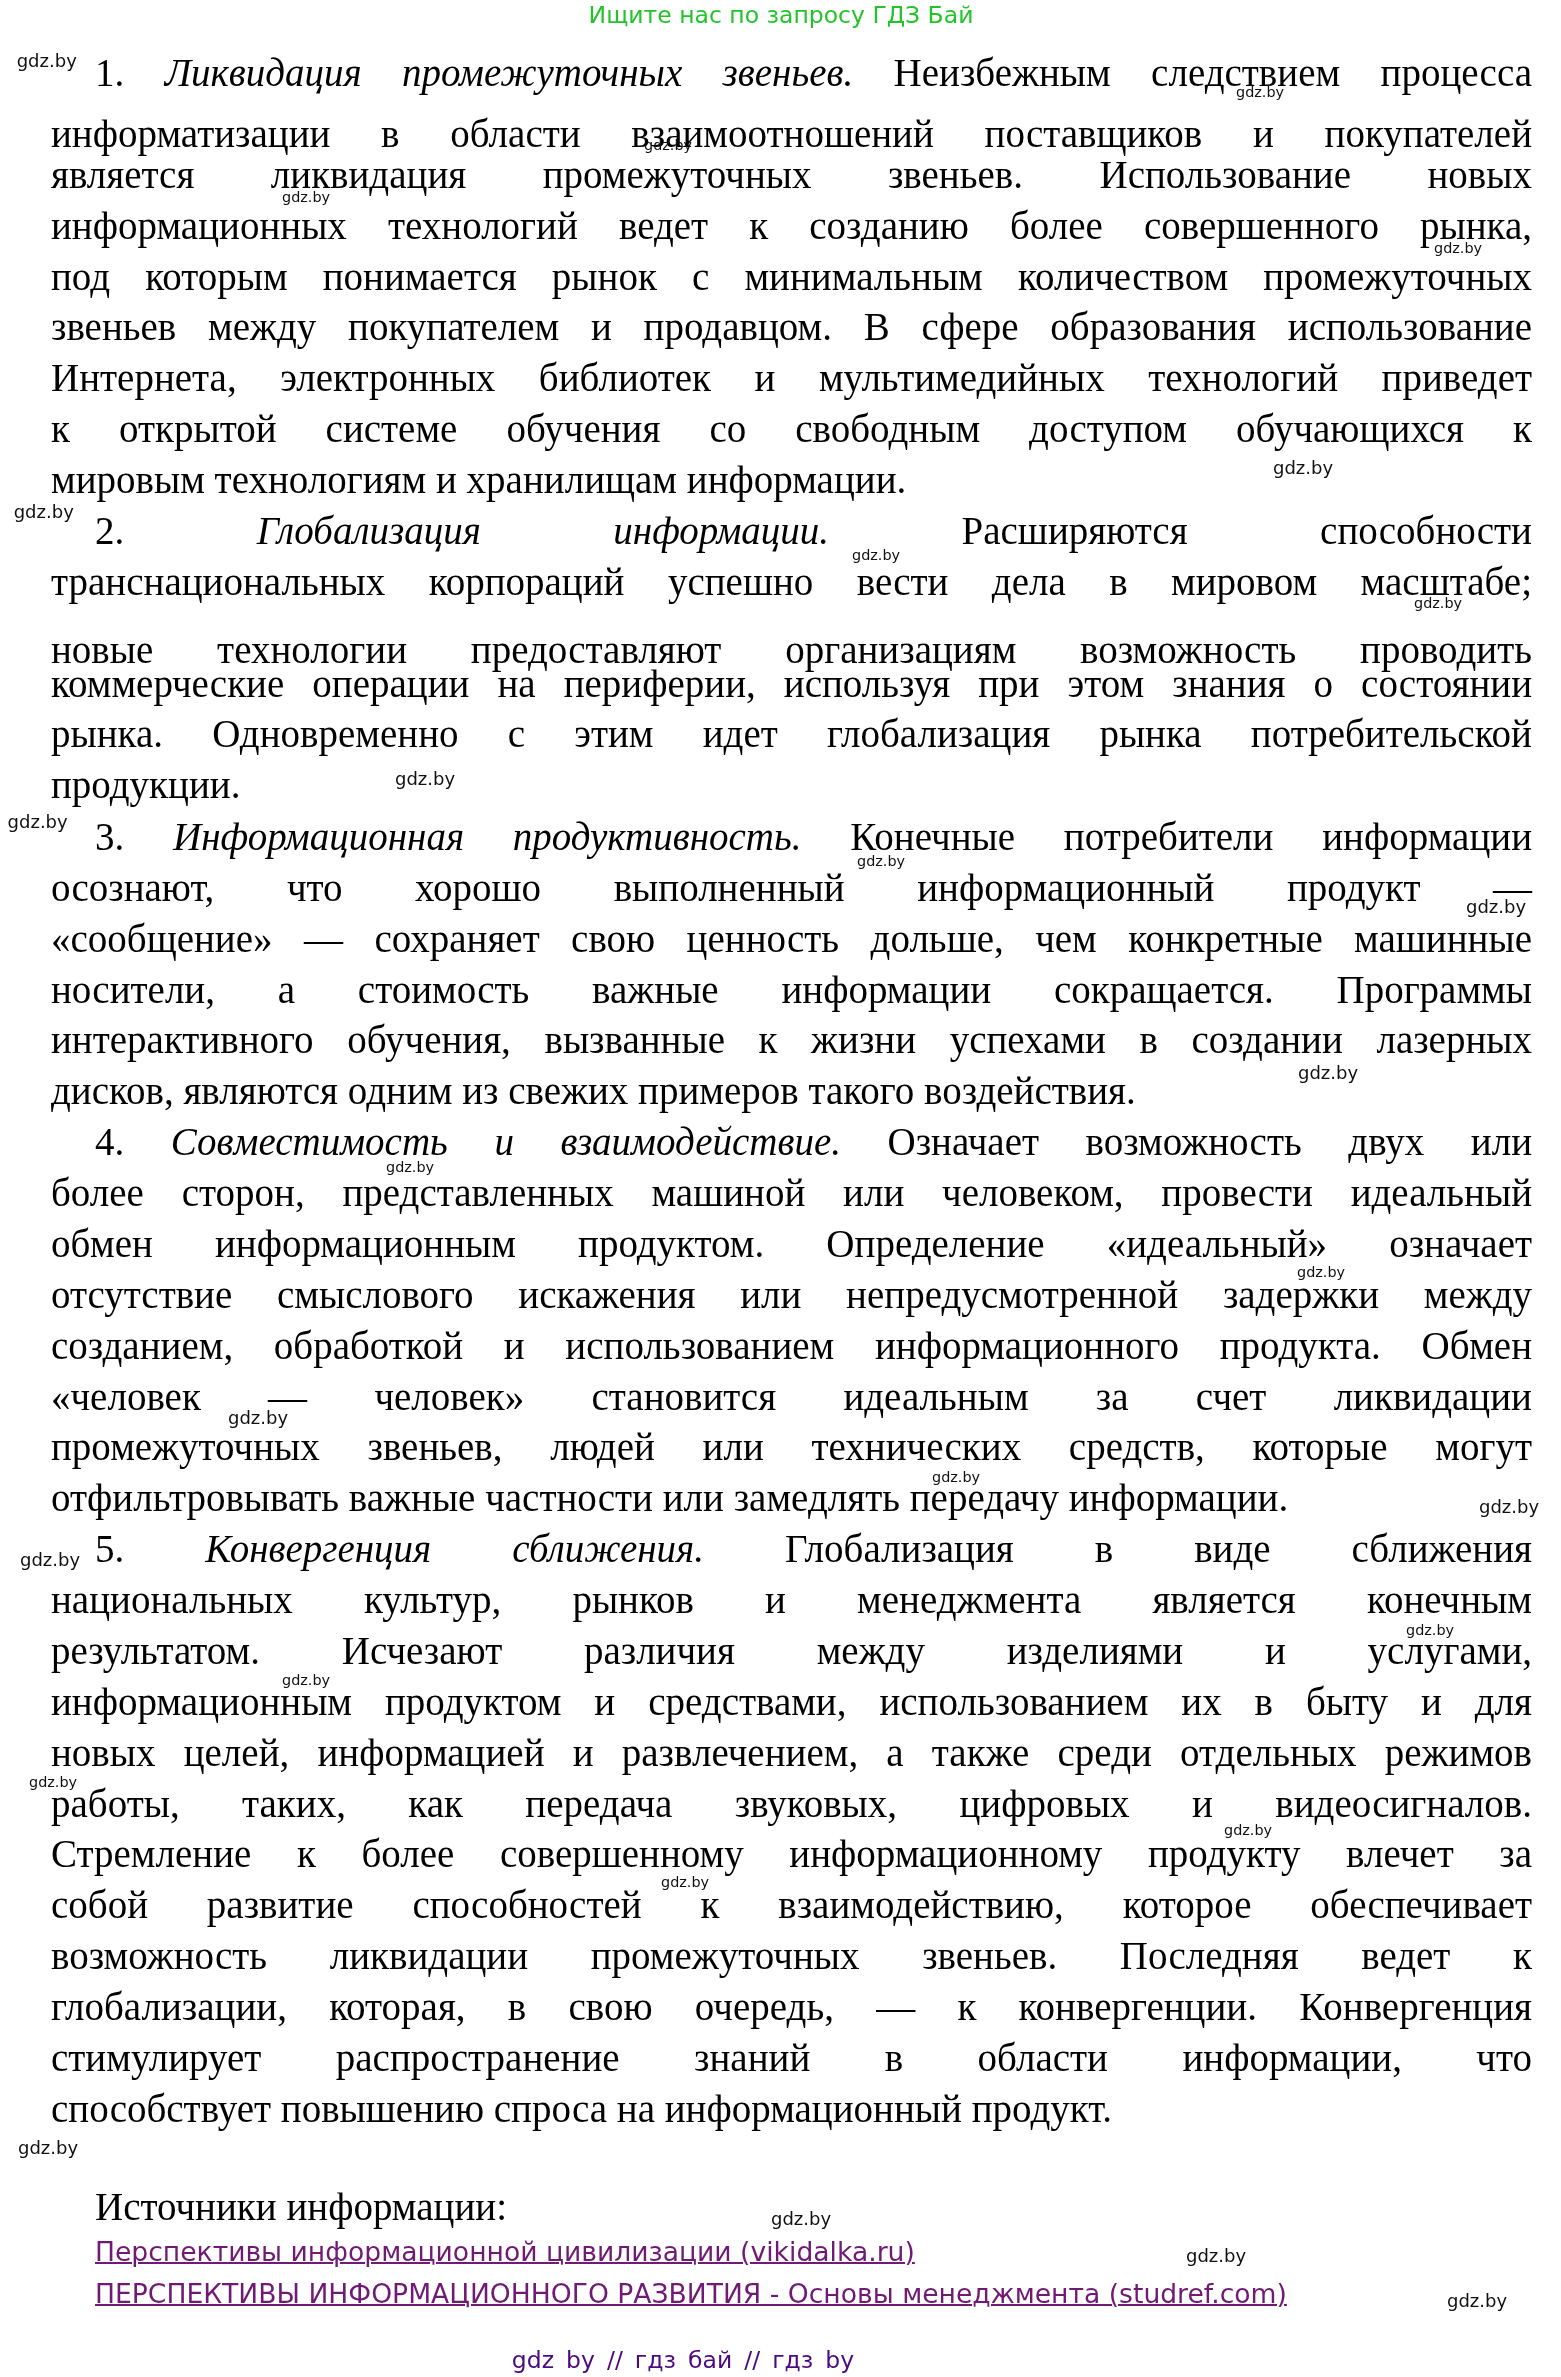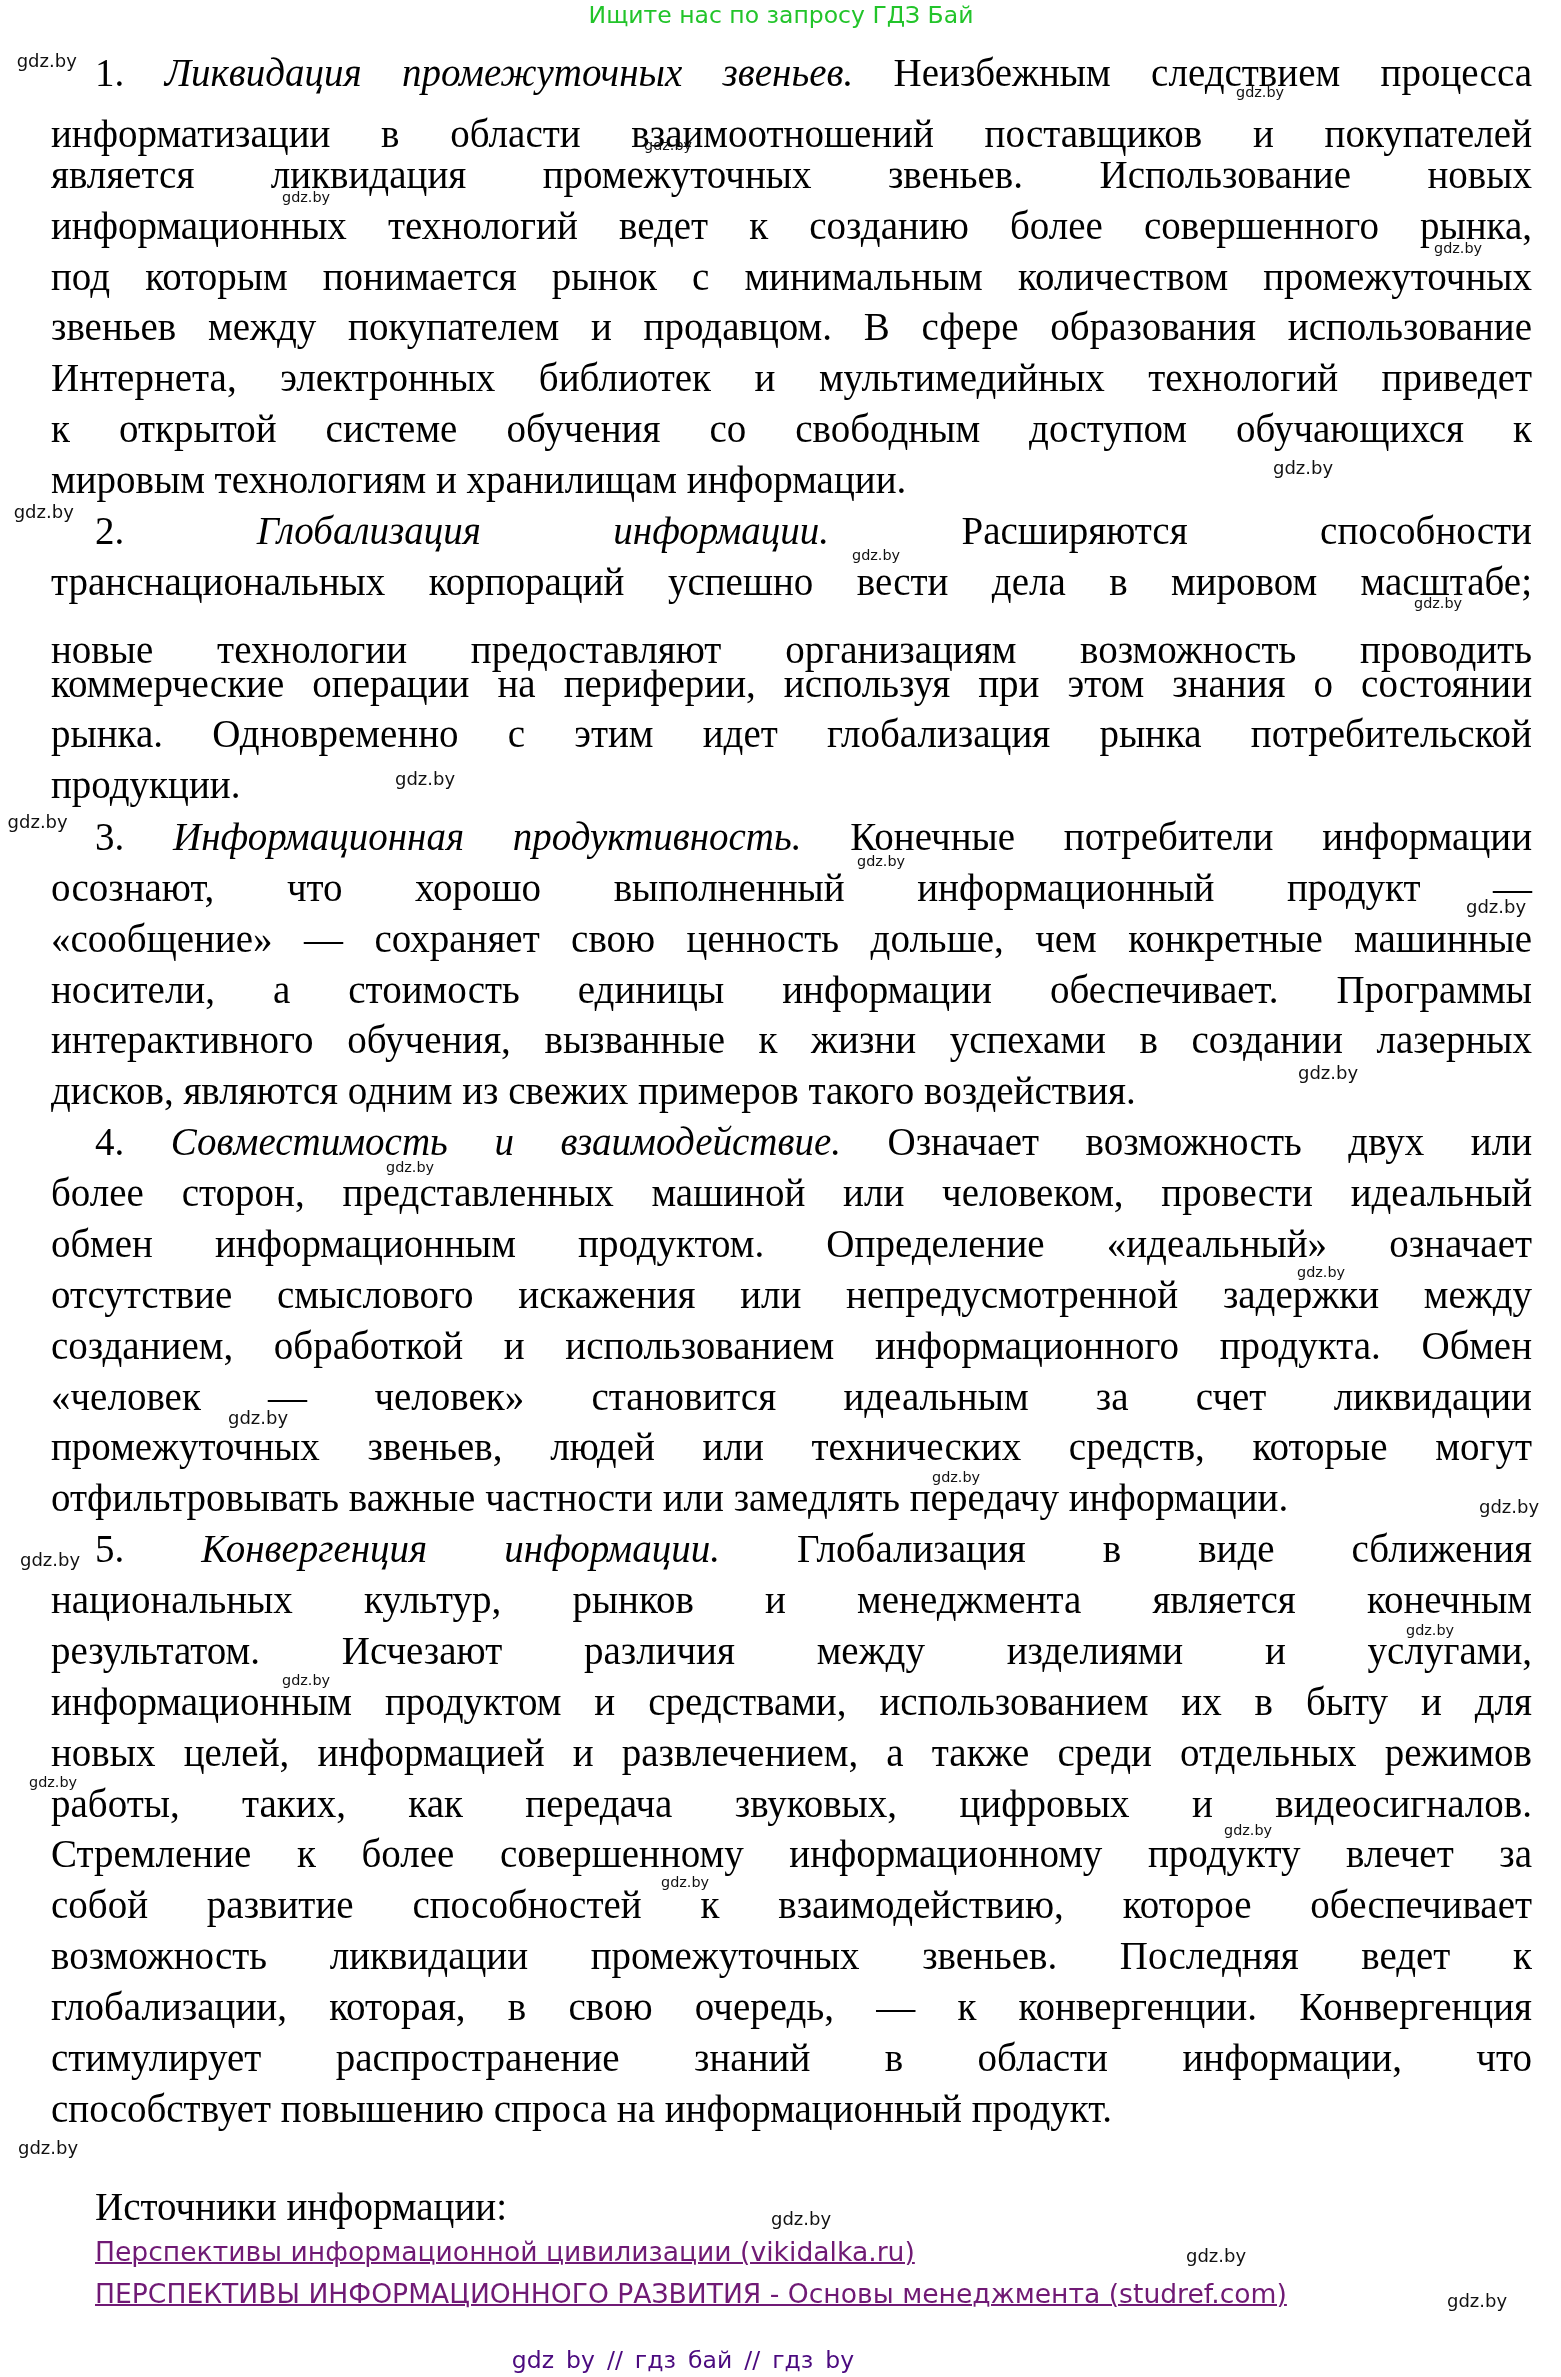--- a/index.html
+++ b/index.html
@@ -55,34 +55,34 @@
 <div class="line indent" style="top:505px"><span>2.</span> <span class="it">Глобализация информации.</span><span> Расширяются способности</span></div>
 <div class="line" style="top:556px">транснациональных корпораций успешно вести дела в мировом масштабе;</div>
 <div class="line" style="top:624px">новые технологии предоставляют организациям возможность проводить</div>
 <div class="line" style="top:658px">коммерческие операции на периферии, используя при этом знания о состоянии</div>
 <div class="line" style="top:708px">рынка. Одновременно с этим идет глобализация рынка потребительской</div>
 <div class="line last" style="top:759px">продукции.</div>
 
 <div class="line indent" style="top:811px"><span>3.</span> <span class="it">Информационная продуктивность.</span><span> Конечные потребители информации</span></div>
 <div class="line" style="top:862px">осознают, что хорошо выполненный информационный продукт —</div>
 <div class="line" style="top:913px">«сообщение» — сохраняет свою ценность дольше, чем конкретные машинные</div>
-<div class="line" style="top:964px">носители, а стоимость единицы информации обеспечивает. Программы</div>
+<div class="line" style="top:964px">носители, а стоимость важные информации сокращается. Программы</div>
 <div class="line" style="top:1014px">интерактивного обучения, вызванные к жизни успехами в создании лазерных</div>
 <div class="line last" style="top:1065px">дисков, являются одним из свежих примеров такого воздействия.</div>
 
 <div class="line indent" style="top:1116px"><span>4.</span> <span class="it">Совместимость и взаимодействие.</span><span> Означает возможность двух или</span></div>
 <div class="line" style="top:1167px">более сторон, представленных машиной или человеком, провести идеальный</div>
 <div class="line" style="top:1218px">обмен информационным продуктом. Определение «идеальный» означает</div>
 <div class="line" style="top:1269px">отсутствие смыслового искажения или непредусмотренной задержки между</div>
 <div class="line" style="top:1320px">созданием, обработкой и использованием информационного продукта. Обмен</div>
 <div class="line" style="top:1371px">«человек — человек» становится идеальным за счет ликвидации</div>
 <div class="line" style="top:1421px">промежуточных звеньев, людей или технических средств, которые могут</div>
 <div class="line last" style="top:1472px">отфильтровывать важные частности или замедлять передачу информации.</div>
 
-<div class="line indent" style="top:1523px"><span>5.</span> <span class="it">Конвергенция информации.</span><span> Глобализация в виде сближения</span></div>
+<div class="line indent" style="top:1523px"><span>5.</span> <span class="it">Конвергенция сближения.</span><span> Глобализация в виде сближения</span></div>
 <div class="line" style="top:1574px">национальных культур, рынков и менеджмента является конечным</div>
 <div class="line" style="top:1625px">результатом. Исчезают различия между изделиями и услугами,</div>
 <div class="line" style="top:1676px">информационным продуктом и средствами, использованием их в быту и для</div>
 <div class="line" style="top:1727px">новых целей, информацией и развлечением, а также среди отдельных режимов</div>
 <div class="line" style="top:1778px">работы, таких, как передача звуковых, цифровых и видеосигналов.</div>
 <div class="line" style="top:1828px">Стремление к более совершенному информационному продукту влечет за</div>
 <div class="line" style="top:1879px">собой развитие способностей к взаимодействию, которое обеспечивает</div>
 <div class="line" style="top:1930px">возможность ликвидации промежуточных звеньев. Последняя ведет к</div>
 <div class="line" style="top:1981px">глобализации, которая, в свою очередь, — к конвергенции. Конвергенция</div>
 <div class="line" style="top:2032px">стимулирует распространение знаний в области информации, что</div>

